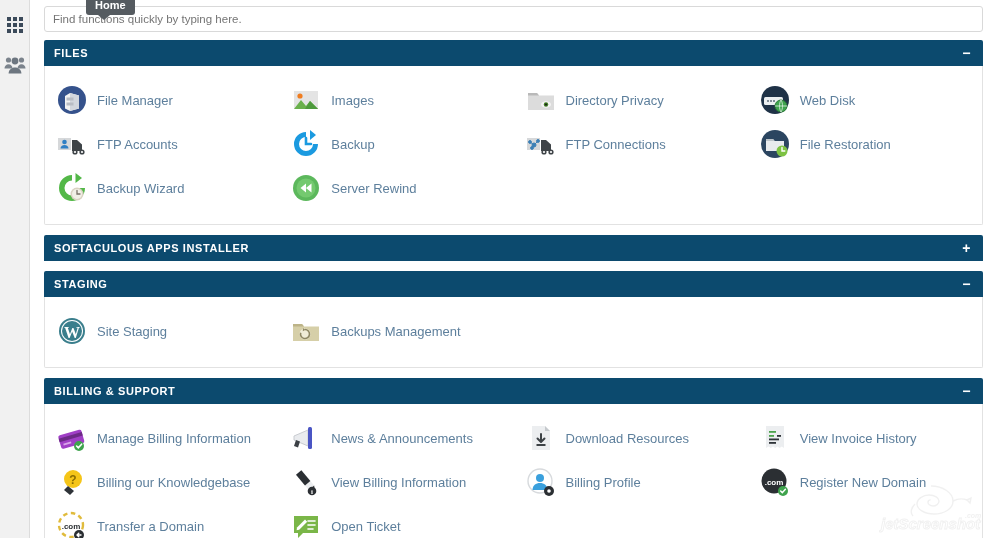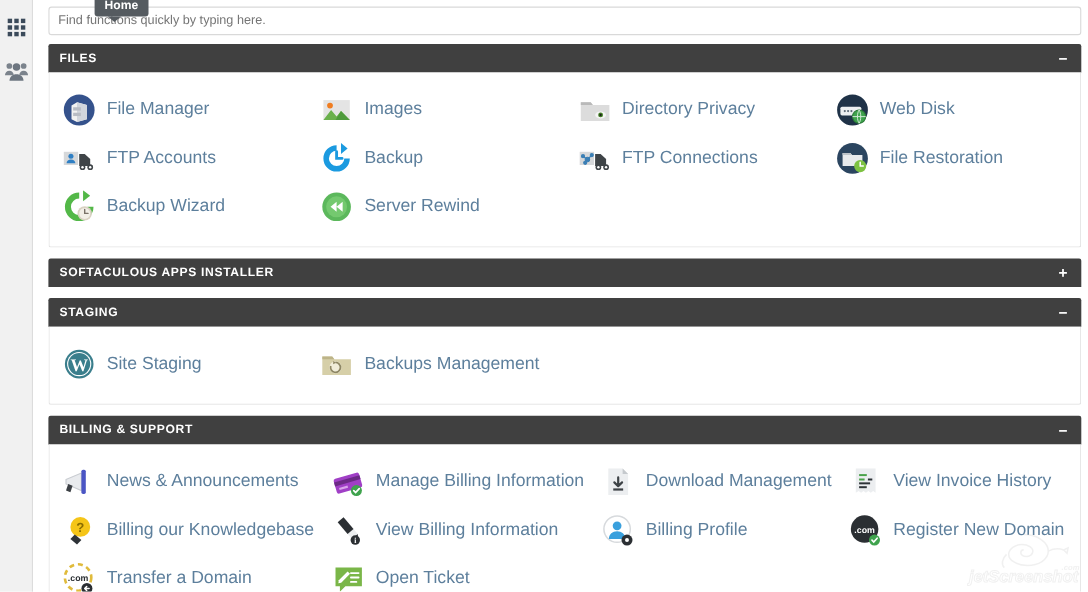--- a/index.html
+++ b/index.html
@@ -55,38 +55,38 @@
   }
   #tooltip:after {
     content: ""; position: absolute; left: 12px; bottom: -5px;
     border-left: 6px solid transparent; border-right: 6px solid transparent;
     border-top: 5px solid #555b60;
   }
 
   
   .panel { margin-bottom: 10px; }
   .panel-head {
-    background: #404040; color: #ffffff;
+    background: #0c4a6e; color: #ffffff;
     height: 26px; line-height: 26px;
     padding: 0 10px;
     font-size: 11px; font-weight: bold; letter-spacing: .6px;
     display: flex; align-items: center; justify-content: space-between;
     border-radius: 2px 2px 0 0;
     cursor: pointer;
   }
   .panel-toggle { font-size: 14px; font-weight: bold; line-height: 1; padding-right: 2px; }
   .panel-body {
     background: #fff; border: 1px solid #e2e2e2; border-top: none;
     padding: 12px 0 14px 0;
     border-radius: 0 0 2px 2px;
   }
   .grid4 { display: grid; grid-template-columns: repeat(4, 1fr); }
   .grid4 > .cell { display: flex; align-items: center; padding: 7px 4px 7px 12px; }
   .cell-label {
-    margin-left: 10px; font-size: 16px; color: #5d7f9c;
+    margin-left: 10px; font-size: 13px; color: #5d7f9c;
     white-space: nowrap; cursor: pointer;
   }
   .ico { position: relative; width: 30px; height: 30px; flex: 0 0 30px; }
   .ico svg { display: block; width: 30px; height: 30px; }
 
   
   #watermark {
     position: absolute; right: 6px; bottom: 2px;
     width: 104px; height: 56px; opacity: .30; pointer-events: none;
   }
@@ -316,52 +316,52 @@
         <div class="panel">
           <div class="panel-head">
             <span>BILLING &amp; SUPPORT</span>
             <span class="panel-toggle">−</span>
           </div>
           <div class="panel-body">
             <div class="grid4">
               <div class="cell">
                 <span class="ico">
                   <svg viewBox="0 0 30 30">
-    <path d="M3 13l14-6v16L3 17z" fill="#e9ebee"></path>
-    <path d="M3 13l14-6v16L3 17z" fill="none" stroke="#c9ccd1" stroke-width="1"></path>
-    <rect x="17" y="4" width="4" height="22" rx="1.5" fill="#4a55c4"></rect>
-    <path d="M5 17l4 1.5-2 6-4-1.5z" fill="#3c4045"></path>
-                  </svg>
-                </span>
-                <span class="cell-label">News &amp; Announcements</span>
-              </div>
-              <div class="cell">
-                <span class="ico">
-                  <svg viewBox="0 0 30 30">
     <g transform="rotate(-16 15 15)">
       <rect x="2" y="9" width="24" height="14" rx="2" fill="#a03fc6"></rect>
       <rect x="2" y="12" width="24" height="3.6" fill="#6c2a86"></rect>
       <rect x="5" y="18" width="8" height="2" fill="#d9a5ea"></rect>
     </g>
     <circle cx="22" cy="23" r="5" fill="#3fa34d"></circle>
     <path d="M19.6 23l1.7 1.8 3.3-3.6" stroke="#fff" stroke-width="1.6" fill="none" stroke-linecap="round"></path>
                   </svg>
                 </span>
                 <span class="cell-label">Manage Billing Information</span>
               </div>
               <div class="cell">
                 <span class="ico">
                   <svg viewBox="0 0 30 30">
+    <path d="M3 13l14-6v16L3 17z" fill="#e9ebee"></path>
+    <path d="M3 13l14-6v16L3 17z" fill="none" stroke="#c9ccd1" stroke-width="1"></path>
+    <rect x="17" y="4" width="4" height="22" rx="1.5" fill="#4a55c4"></rect>
+    <path d="M5 17l4 1.5-2 6-4-1.5z" fill="#3c4045"></path>
+                  </svg>
+                </span>
+                <span class="cell-label">News &amp; Announcements</span>
+              </div>
+              <div class="cell">
+                <span class="ico">
+                  <svg viewBox="0 0 30 30">
     <path d="M6 3h13l5 5v19H6z" fill="#eceef0"></path>
     <path d="M19 3l5 5h-5z" fill="#c5c9cd"></path>
     <path d="M15 11v7M11.5 15.5L15 19l3.5-3.5" stroke="#3d4246" stroke-width="2" fill="none" stroke-linecap="round" stroke-linejoin="round"></path>
     <rect x="10.5" y="21" width="9" height="2" fill="#3d4246"></rect>
                   </svg>
                 </span>
-                <span class="cell-label">Download Management</span>
+                <span class="cell-label">Download Resources</span>
               </div>
               <div class="cell">
                 <span class="ico">
                   <svg viewBox="0 0 30 30">
     <path d="M6 3h18v22l-2.2-1.6L19.6 25l-2.2-1.6L15.2 25 13 23.4 10.8 25 8.6 23.4 6 25z" fill="#eceef0"></path>
     <g fill="#4ba24b">
                       <rect x="9" y="8" width="7" height="1.8"></rect>
                       <rect x="9" y="12" width="5" height="1.8"></rect>
                     </g>
     <g fill="#2e3338">

